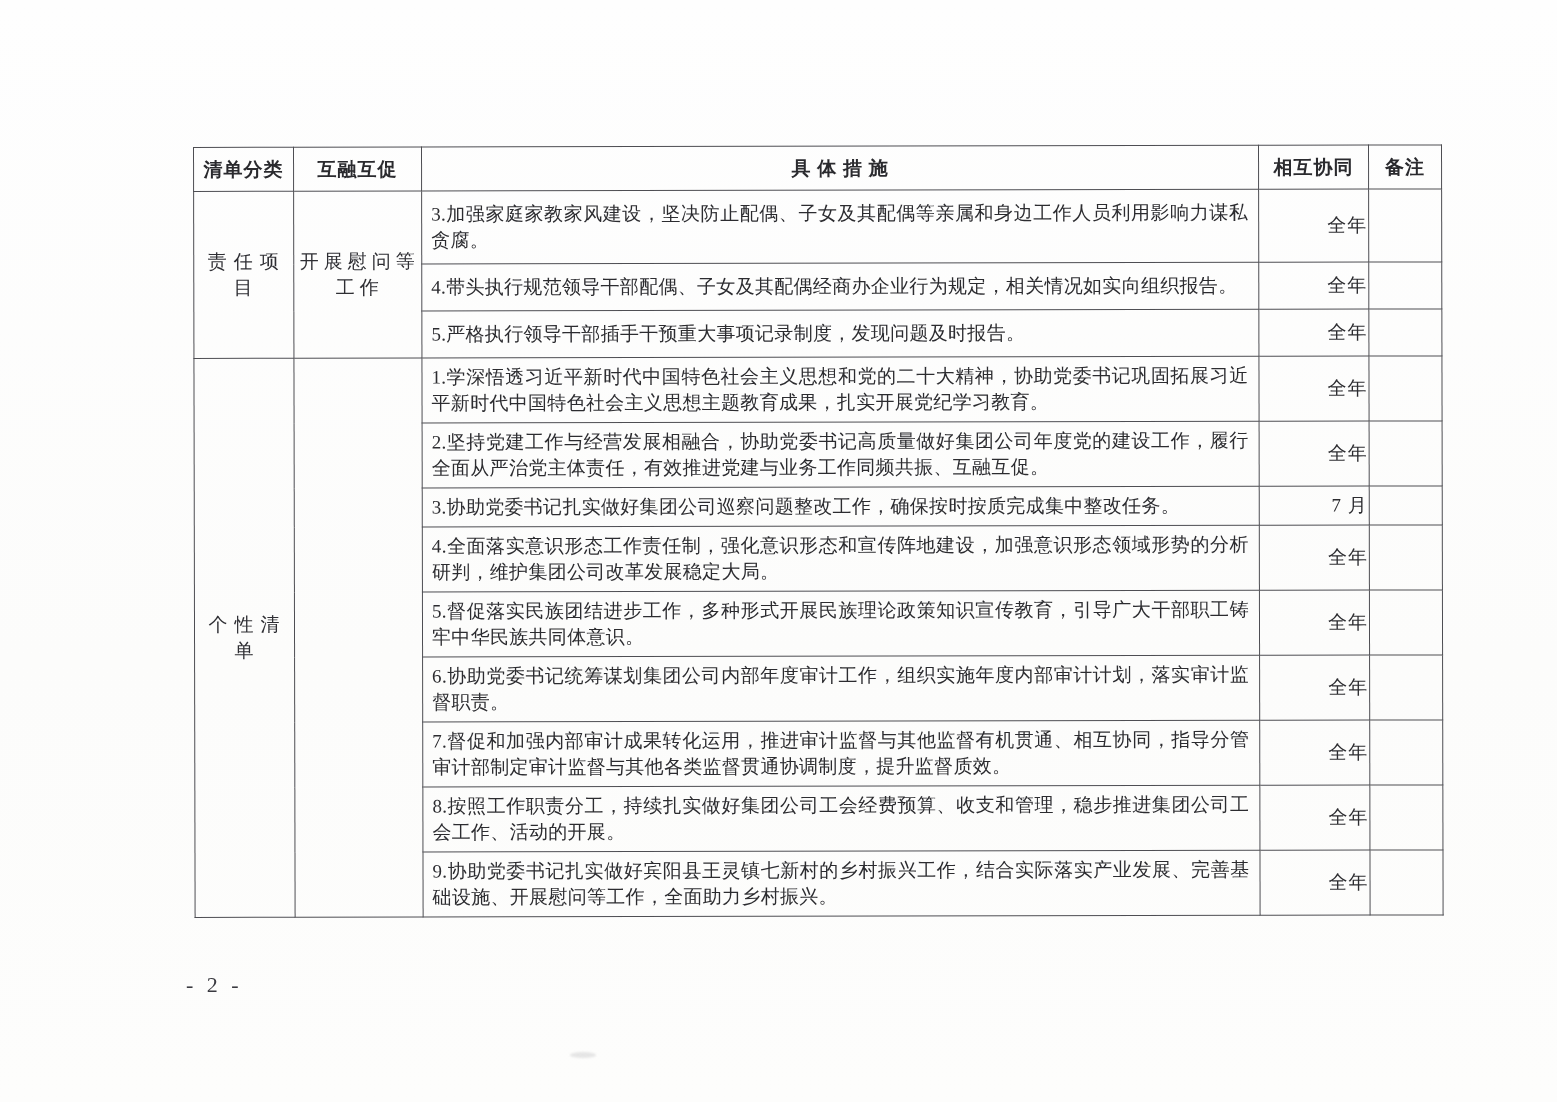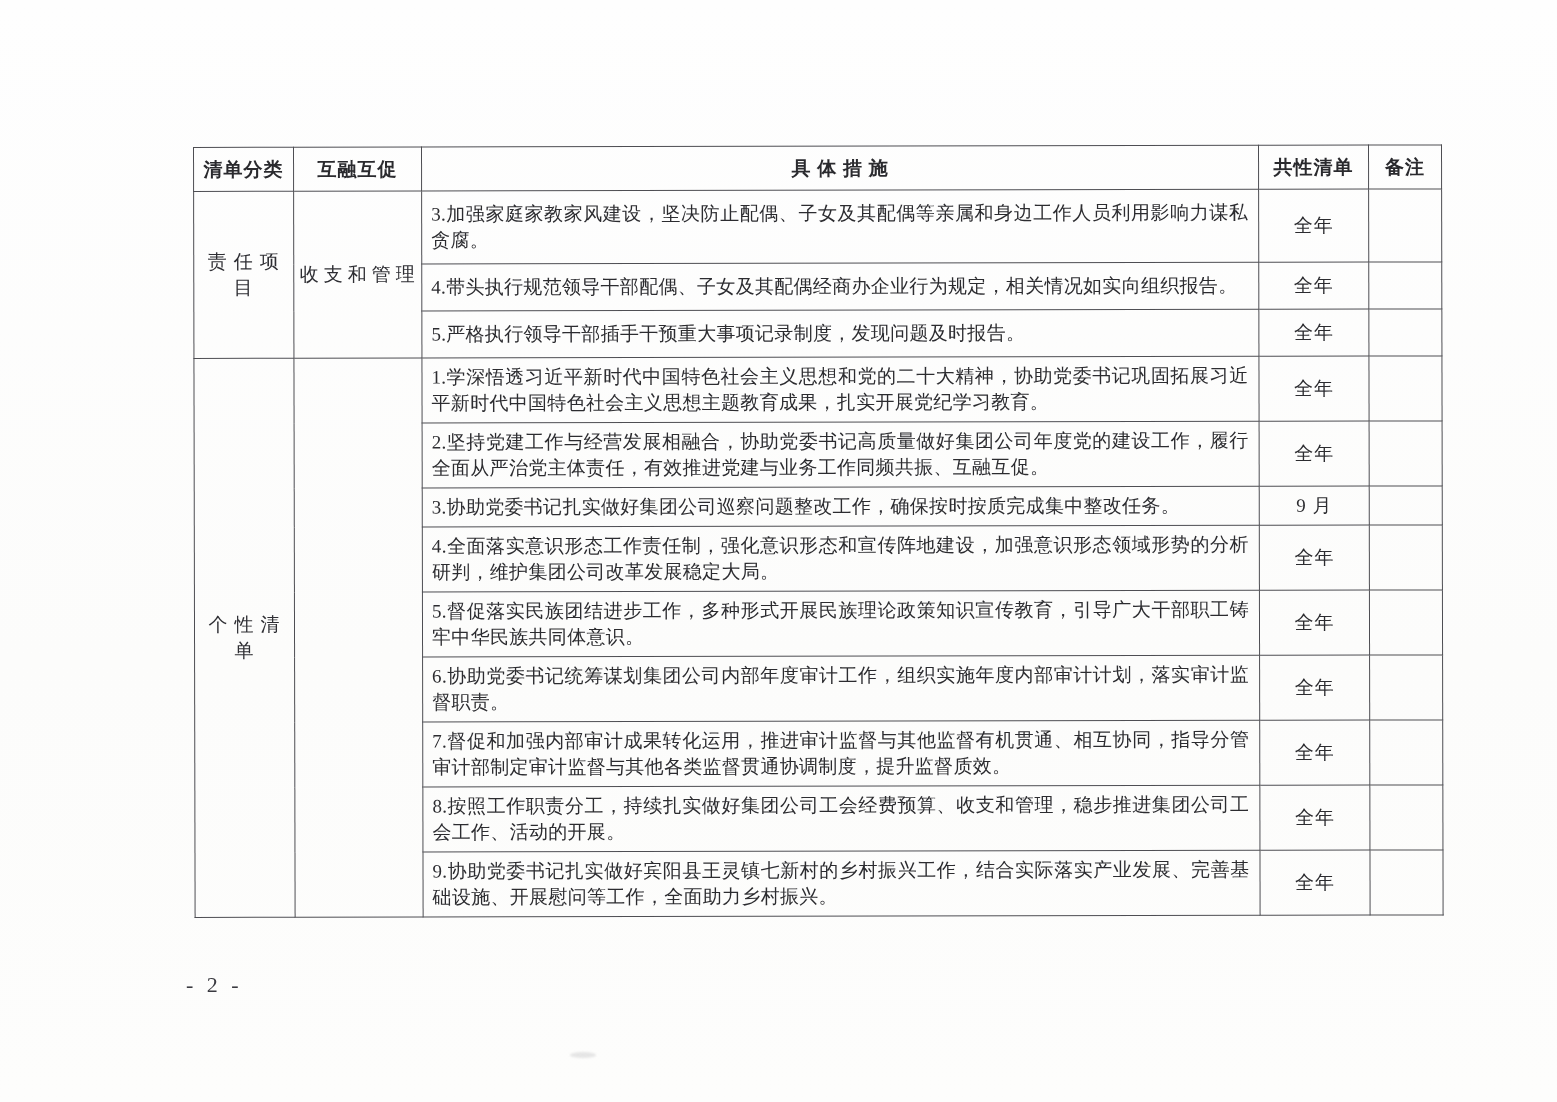--- a/index.html
+++ b/index.html
@@ -62,21 +62,21 @@
   td.cell-measure {
     text-align: left;
     padding: 6px 10px 6px 9px;
     line-height: 26px;
     letter-spacing: 0.3px;
     text-align: justify;
   }
   td.cell-measure.roomy { padding-top: 10px; padding-bottom: 10px; }
 
   td.cell-deadline {
-    text-align: center;
+    text-align: right;
     letter-spacing: 1px;
   }
   td.cell-remark { text-align: center; }
 
   .page-number {
     position: absolute;
     left: 186px;
     top: 972px;
     font-size: 22px;
     letter-spacing: 4px;
@@ -105,28 +105,28 @@
         <col class="c-project">
         <col class="c-measure">
         <col class="c-deadline">
         <col class="c-remark">
       </colgroup>
       <thead>
         <tr>
           <th>清单分类</th>
           <th>互融互促</th>
           <th class="h-measure">具 体 措 施</th>
-          <th>共性清单</th>
+          <th>相互协同</th>
           <th>备注</th>
         </tr>
       </thead>
       <tbody>
           <tr>
             <td rowspan="3" class="cell-category">责任项目</td>
-            <td rowspan="3" class="cell-project">收支和管理</td>
+            <td rowspan="3" class="cell-project">开展慰问等工作</td>
             <td class="cell-measure roomy">3.加强家庭家教家风建设，坚决防止配偶、子女及其配偶等亲属和身边工作人员利用影响力谋私贪腐。</td>
             <td class="cell-deadline">全年</td>
             <td class="cell-remark"></td>
           </tr>
           <tr>
             <td class="cell-measure roomy">4.带头执行规范领导干部配偶、子女及其配偶经商办企业行为规定，相关情况如实向组织报告。</td>
             <td class="cell-deadline">全年</td>
             <td class="cell-remark"></td>
           </tr>
           <tr>
@@ -141,21 +141,21 @@
             <td class="cell-deadline">全年</td>
             <td class="cell-remark"></td>
           </tr>
           <tr>
             <td class="cell-measure">2.坚持党建工作与经营发展相融合，协助党委书记高质量做好集团公司年度党的建设工作，履行全面从严治党主体责任，有效推进党建与业务工作同频共振、互融互促。</td>
             <td class="cell-deadline">全年</td>
             <td class="cell-remark"></td>
           </tr>
           <tr>
             <td class="cell-measure">3.协助党委书记扎实做好集团公司巡察问题整改工作，确保按时按质完成集中整改任务。</td>
-            <td class="cell-deadline">9 月</td>
+            <td class="cell-deadline">7 月</td>
             <td class="cell-remark"></td>
           </tr>
           <tr>
             <td class="cell-measure">4.全面落实意识形态工作责任制，强化意识形态和宣传阵地建设，加强意识形态领域形势的分析研判，维护集团公司改革发展稳定大局。</td>
             <td class="cell-deadline">全年</td>
             <td class="cell-remark"></td>
           </tr>
           <tr>
             <td class="cell-measure">5.督促落实民族团结进步工作，多种形式开展民族理论政策知识宣传教育，引导广大干部职工铸牢中华民族共同体意识。</td>
             <td class="cell-deadline">全年</td>

